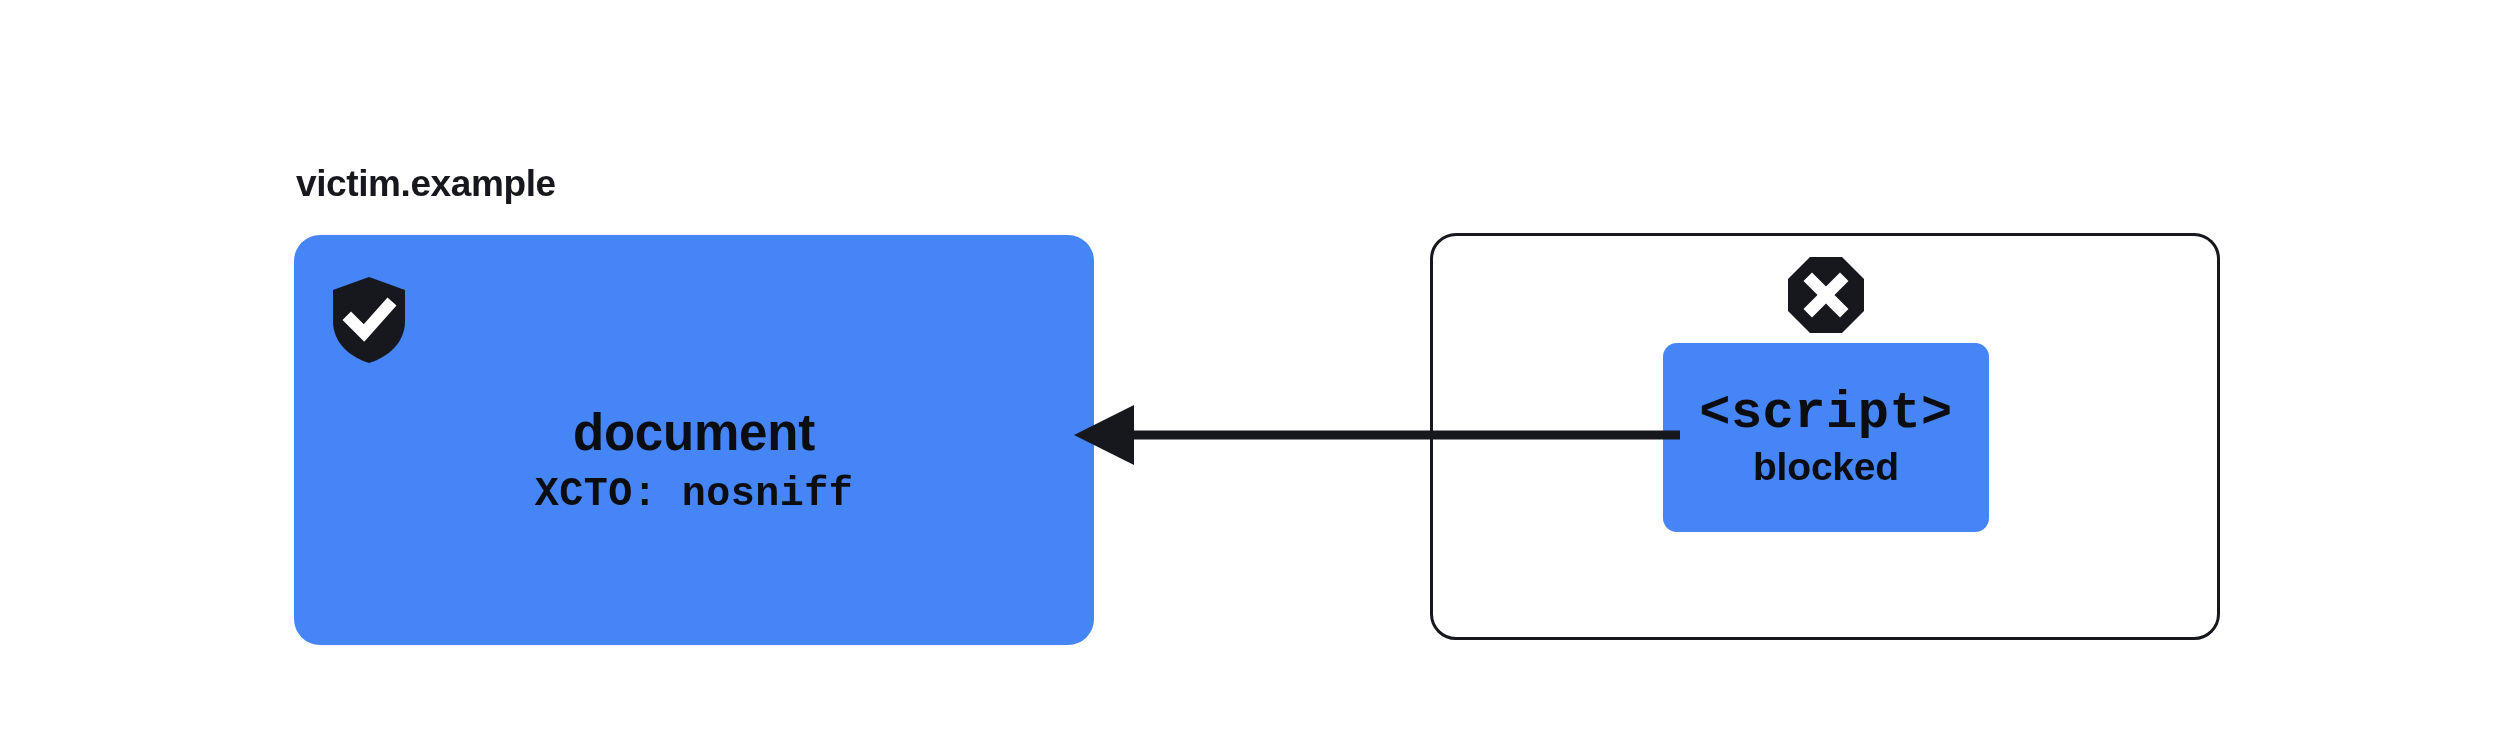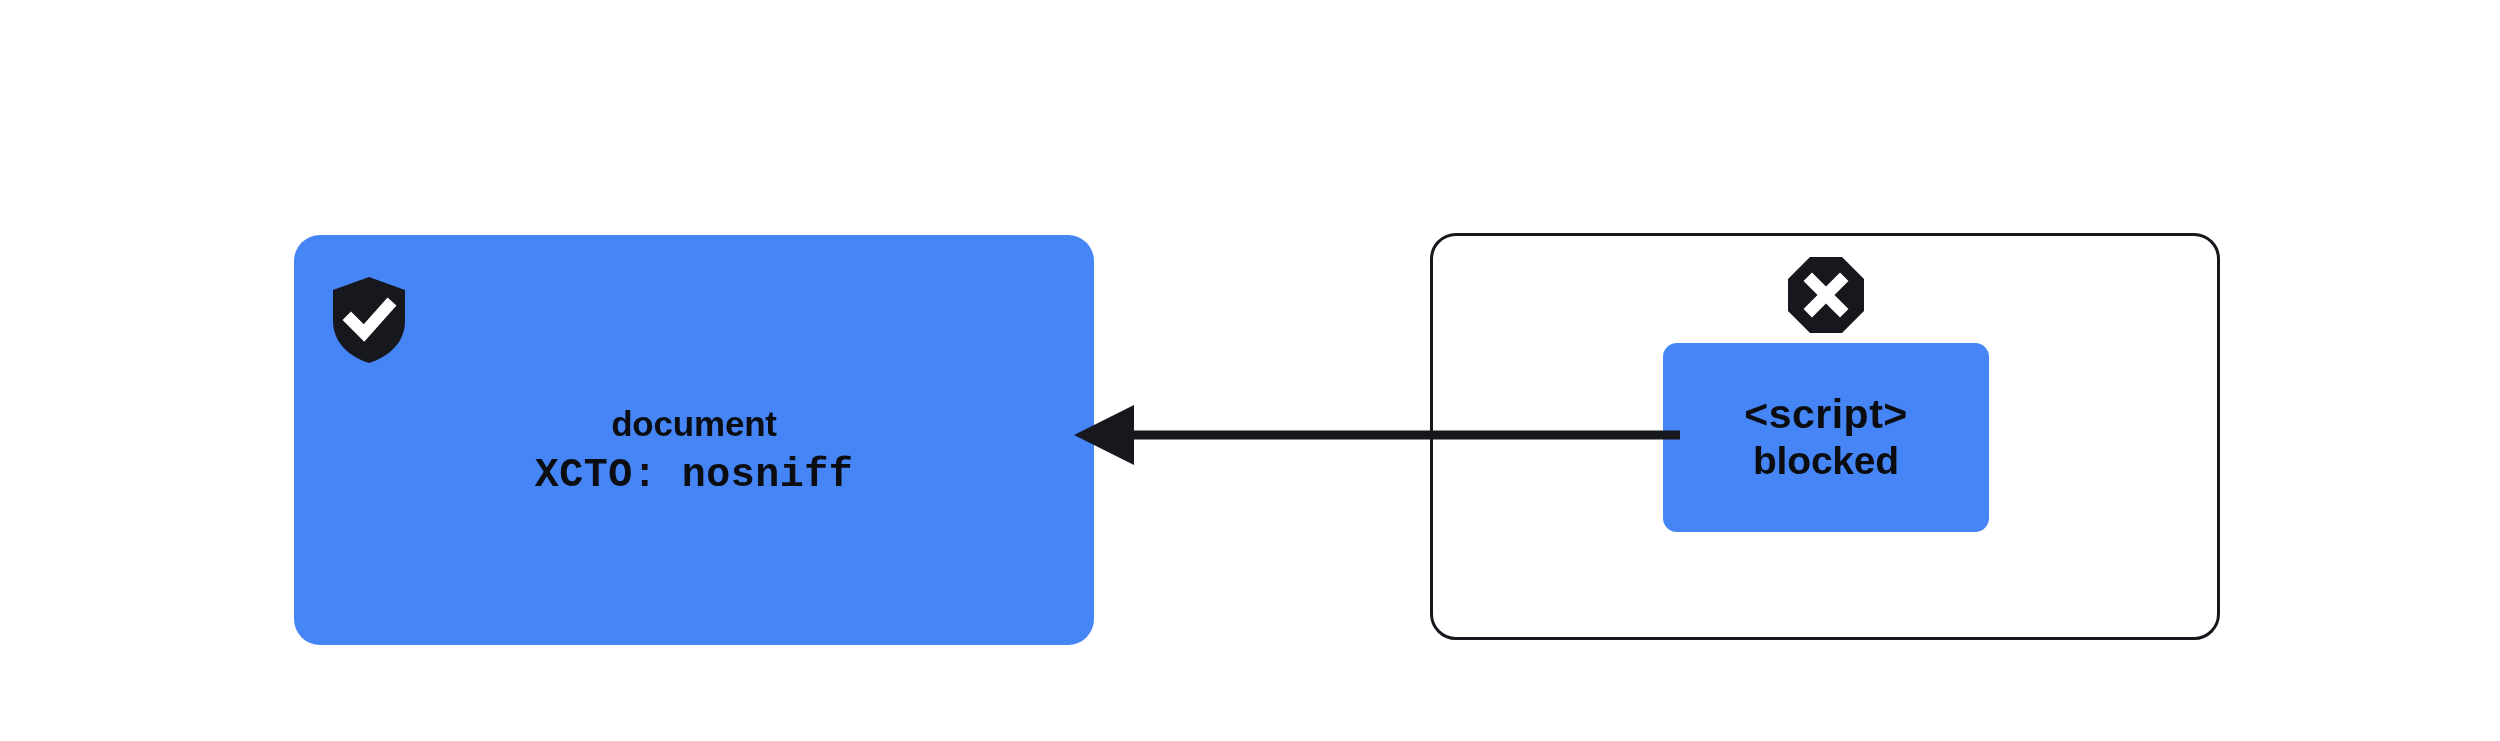--- a/index.html
+++ b/index.html
@@ -62,21 +62,21 @@
     left: 0;
     right: 0;
     top: 168px;
     text-align: center;
     line-height: 1.18;
   }
   .doc-title {
     display: block;
     font-family: "Liberation Sans", sans-serif;
     font-weight: bold;
-    font-size: 35px;
+    font-size: 51px;
     color: #0b0d10;
     letter-spacing: -0.2px;
   }
   .doc-header {
     display: block;
     font-family: "Liberation Mono", monospace;
     font-weight: bold;
     font-size: 40px;
     color: #0b0d10;
     letter-spacing: 0.5px;
@@ -114,23 +114,23 @@
     height: 189px;
     background: #4585f6;
     border-radius: 14px;
     display: flex;
     flex-direction: column;
     align-items: center;
     justify-content: center;
     box-sizing: border-box;
   }
   .script-tag {
-    font-family: Liberation Sans, sans-serif;
+    font-family: Liberation Mono, monospace;
     font-weight: bold;
-    font-size: 41px;
+    font-size: 52px;
     color: #0b0d10;
     letter-spacing: 0.5px;
     line-height: 1.1;
   }
   .script-state {
     font-family: "Liberation Sans", sans-serif;
     font-weight: bold;
     font-size: 39px;
     color: #0b0d10;
     letter-spacing: -0.2px;
@@ -146,20 +146,21 @@
     width: 620px;
     height: 62px;
     overflow: visible;
   }
 </style>
 </head>
 <body>
 
 <div class="canvas">
 
+  <div id="victim-label" class="origin-label">victim.example</div>
 
   <div id="victim-box">
 
     <span id="shield-icon">
       <svg viewBox="0 0 78 90" width="78" height="90" aria-hidden="true">
         <path d="M39 2 L75 15 L75 46 C75 68 58 82 39 88 C20 82 3 68 3 46 L3 15 Z" fill="#16181d"></path>
         <path d="M21 45 L34 58 L58 31" fill="none" stroke="#ffffff" stroke-width="12" stroke-linecap="square" stroke-linejoin="miter"></path>
       </svg>
     </span>
 

